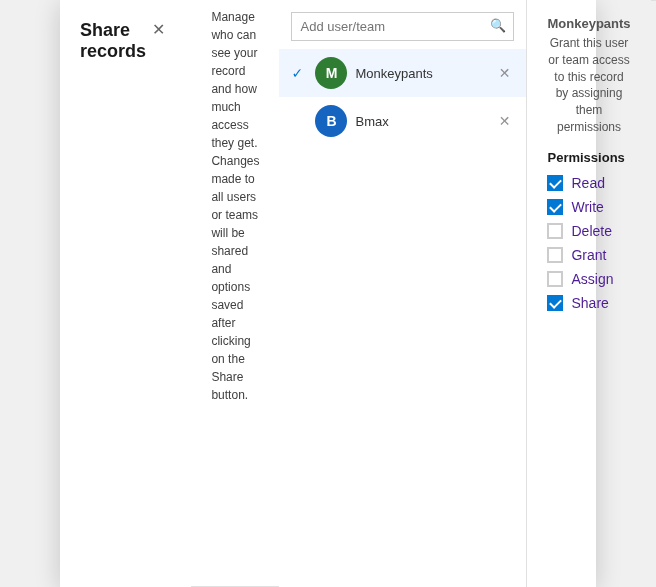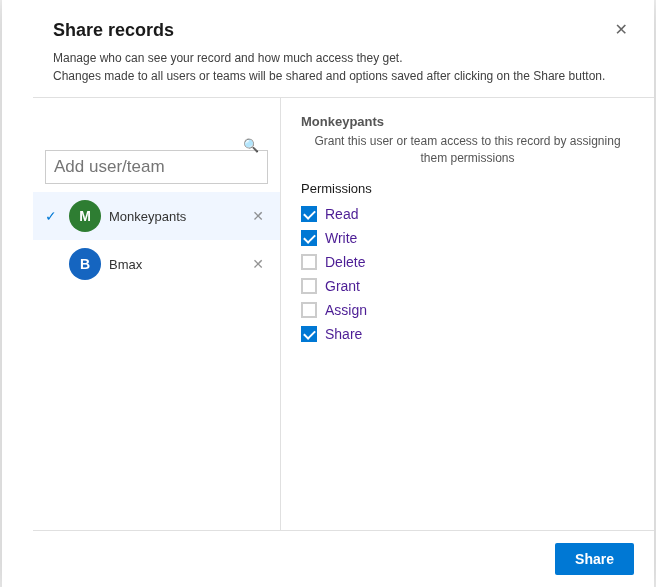--- a/index.html
+++ b/index.html
@@ -6,27 +6,25 @@
     body {
       font-family: 'Segoe UI', Tahoma, Geneva, Verdana, sans-serif;
       background: #f0f0f0;
       display: flex;
       align-items: center;
       justify-content: center;
       min-height: 100vh;
     }
     .dialog {
       background: #fff;
-      width: 652px;
+      width: 536px;
       min-height: 587px;
       display: flex;
-      flex-direction: column;
       box-shadow: 0 4px 24px rgba(0,0,0,0.18);
       position: relative;
-      padding-left: 31px;
     }
     .dialog-header {
       padding: 20px 20px 0 20px;
       display: flex;
       align-items: flex-start;
       justify-content: space-between;
     }
     .dialog-title {
       font-size: 18px;
       font-weight: 600;
@@ -60,24 +58,23 @@
       flex-direction: column;
     }
     .search-container {
       padding: 12px 12px 8px 12px;
       position: relative;
     }
     .search-input {
       width: 100%;
       padding: 6px 28px 6px 8px;
       border: 1px solid #ccc;
-      font-size: 17px;
+      font-size: 13px;
       outline: none;
       color: #ec4899;
-      margin-top: 40px;
     }
     .search-icon-wrap {
       position: absolute;
       right: 20px;
       top: 50%;
       transform: translateY(-50%);
       color: #666;
       font-size: 13px;
       pointer-events: none;
     }
@@ -144,21 +141,21 @@
     }
     .grant-desc {
       font-size: 12px;
       color: #555;
       margin-bottom: 14px;
       line-height: 1.4;
       text-align: center;
     }
     .permissions-label {
       font-size: 13px;
-      font-weight: 400;
+      font-weight: 700;
       color: #1a1a1a;
       margin-bottom: 10px;
     }
     .permission-item {
       display: flex;
       align-items: center;
       margin-bottom: 8px;
     }
     .permission-checkbox {
       width: 16px;

